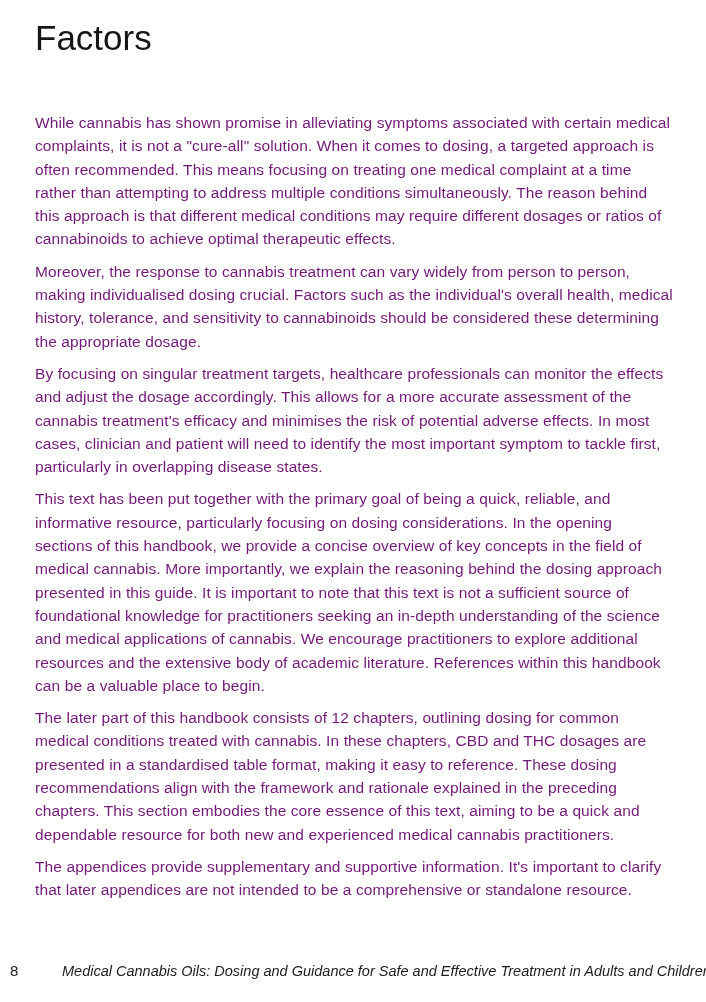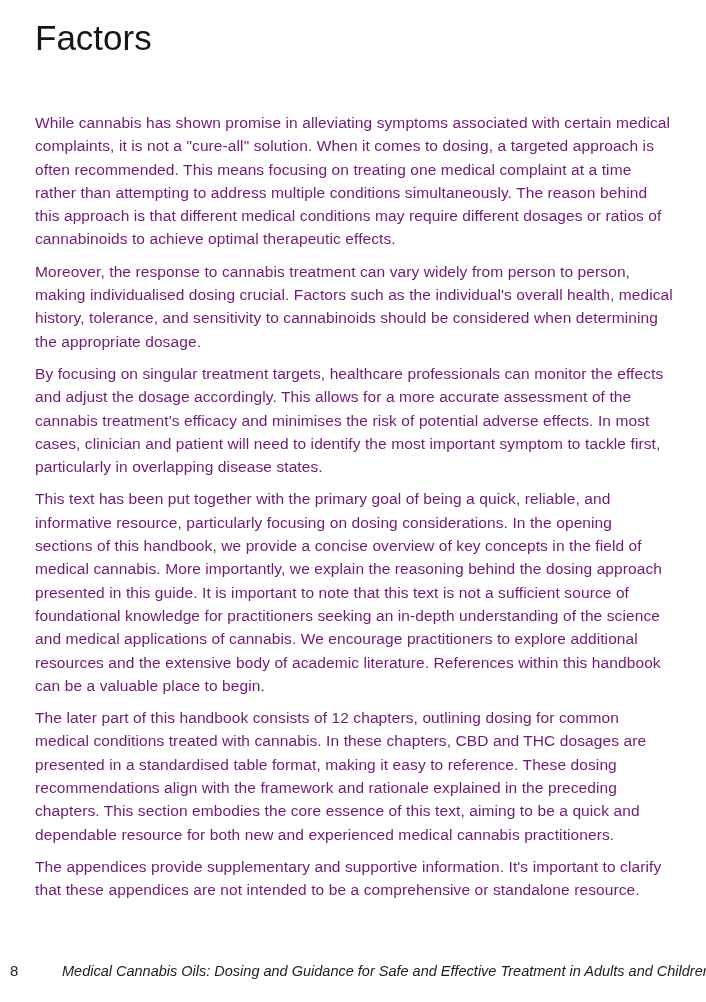--- a/index.html
+++ b/index.html
@@ -65,25 +65,25 @@
 </style>
 </head>
 <body>
 
 <div class="page">
 
   <h1 class="page-title">Factors</h1>
 
   <div class="content">
     <p>While cannabis has shown promise in alleviating symptoms associated with certain medical complaints, it is not a "cure-all" solution. When it comes to dosing, a targeted approach is often recommended. This means focusing on treating one medical complaint at a time rather than attempting to address multiple conditions simultaneously. The reason behind this approach is that different medical conditions may require different dosages or ratios of cannabinoids to achieve optimal therapeutic effects.</p>
-    <p>Moreover, the response to cannabis treatment can vary widely from person to person, making individualised dosing crucial. Factors such as the individual's overall health, medical history, tolerance, and sensitivity to cannabinoids should be considered when determining the appropriate dosage.</p>
+    <p>Moreover, the response to cannabis treatment can vary widely from person to person, making individualised dosing crucial. Factors such as the individual's overall health, medical history, tolerance, and sensitivity to cannabinoids should be considered these determining the appropriate dosage.</p>
     <p>By focusing on singular treatment targets, healthcare professionals can monitor the effects and adjust the dosage accordingly. This allows for a more accurate assessment of the cannabis treatment's efficacy and minimises the risk of potential adverse effects. In most cases, clinician and patient will need to identify the most important symptom to tackle first, particularly in overlapping disease states.</p>
     <p>This text has been put together with the primary goal of being a quick, reliable, and informative resource, particularly focusing on dosing considerations. In the opening sections of this handbook, we provide a concise overview of key concepts in the field of medical cannabis. More importantly, we explain the reasoning behind the dosing approach presented in this guide. It is important to note that this text is not a sufficient source of foundational knowledge for practitioners seeking an in-depth understanding of the science and medical applications of cannabis. We encourage practitioners to explore additional resources and the extensive body of academic literature. References within this handbook can be a valuable place to begin.</p>
     <p>The later part of this handbook consists of 12 chapters, outlining dosing for common medical conditions treated with cannabis. In these chapters, CBD and THC dosages are presented in a standardised table format, making it easy to reference. These dosing recommendations align with the framework and rationale explained in the preceding chapters. This section embodies the core essence of this text, aiming to be a quick and dependable resource for both new and experienced medical cannabis practitioners.</p>
-    <p>The appendices provide supplementary and supportive information. It's important to clarify that these appendices are not intended to be a comprehensive or standalone resource.</p>
+    <p>The appendices provide supplementary and supportive information. It's important to clarify that later appendices are not intended to be a comprehensive or standalone resource.</p>
   </div>
 
   <div class="footer">
     <span class="page-number">8</span>
     <span class="footer-title">Medical Cannabis Oils: Dosing and Guidance for Safe and Effective Treatment in Adults and Children</span>
   </div>
 
 </div>
 
 </body></html>

